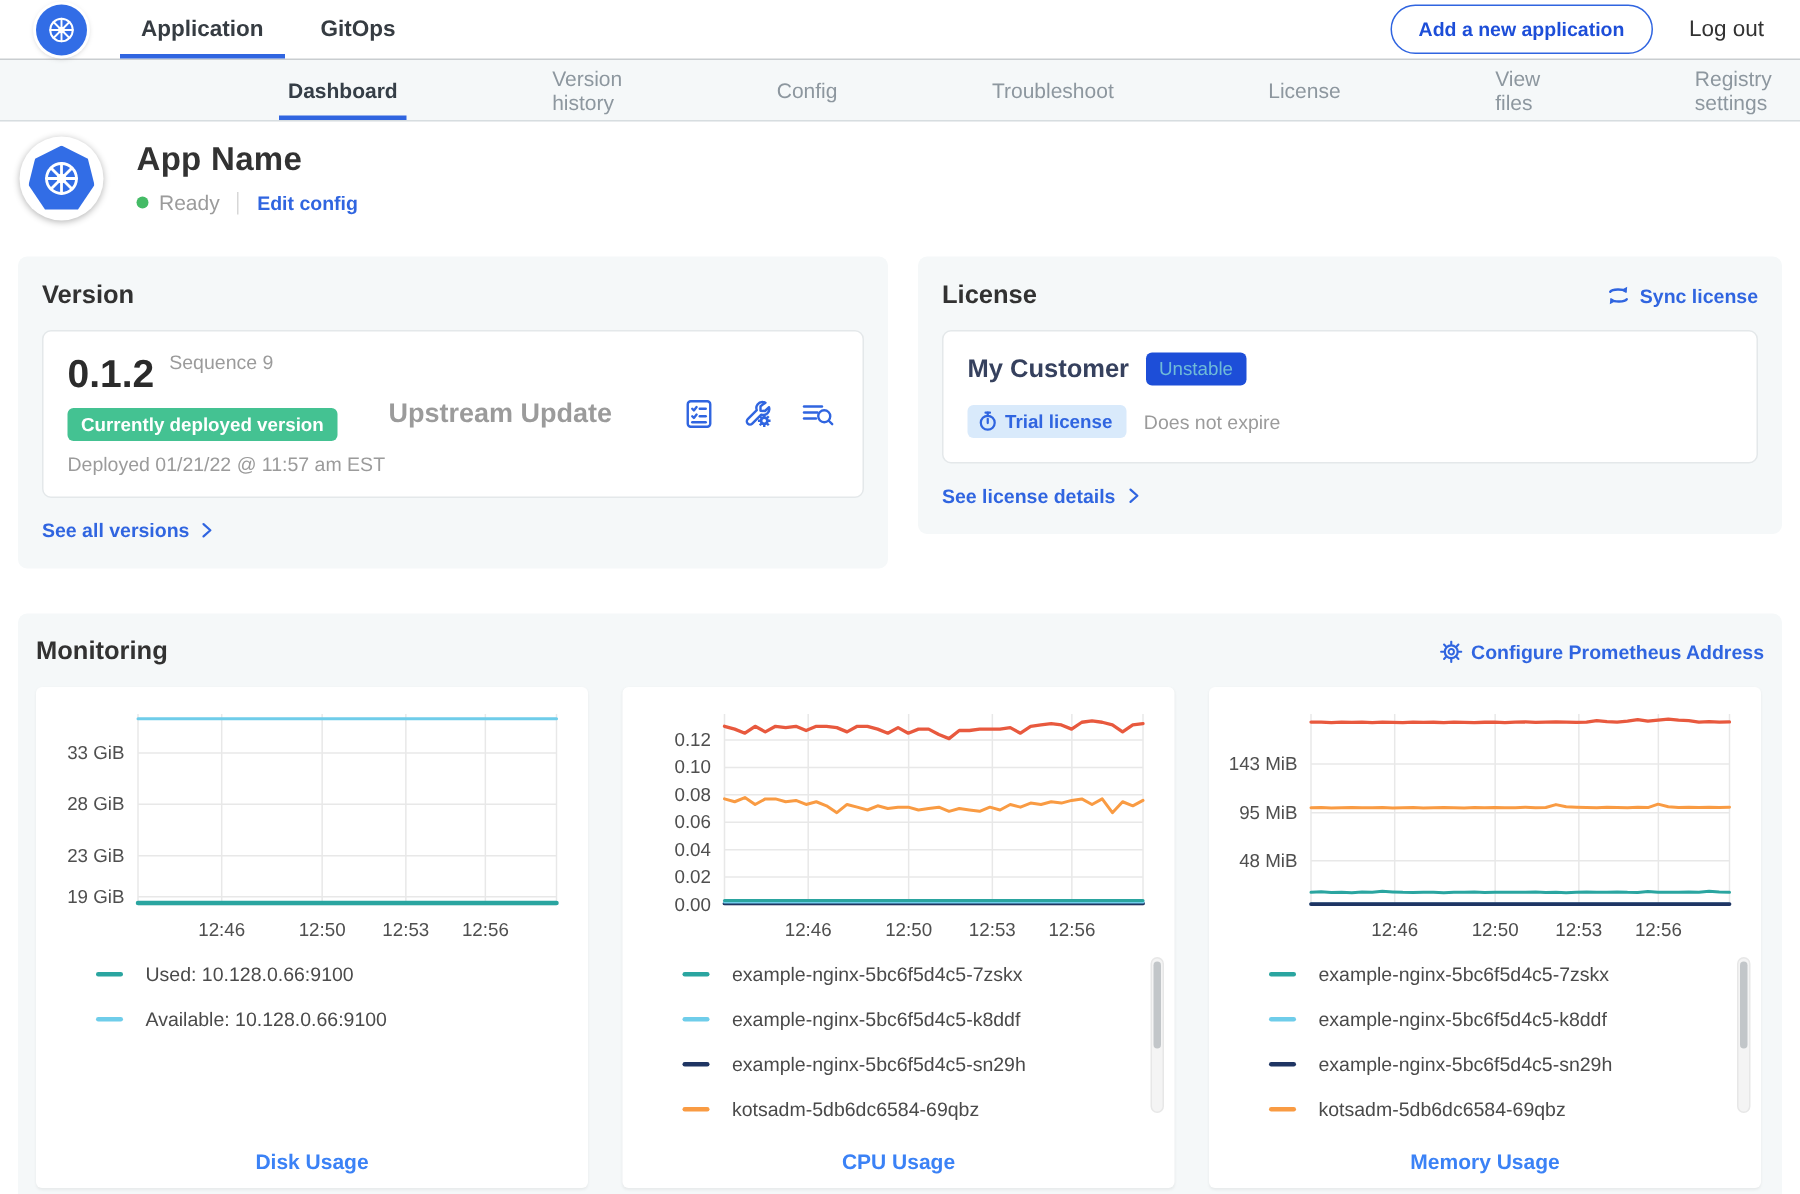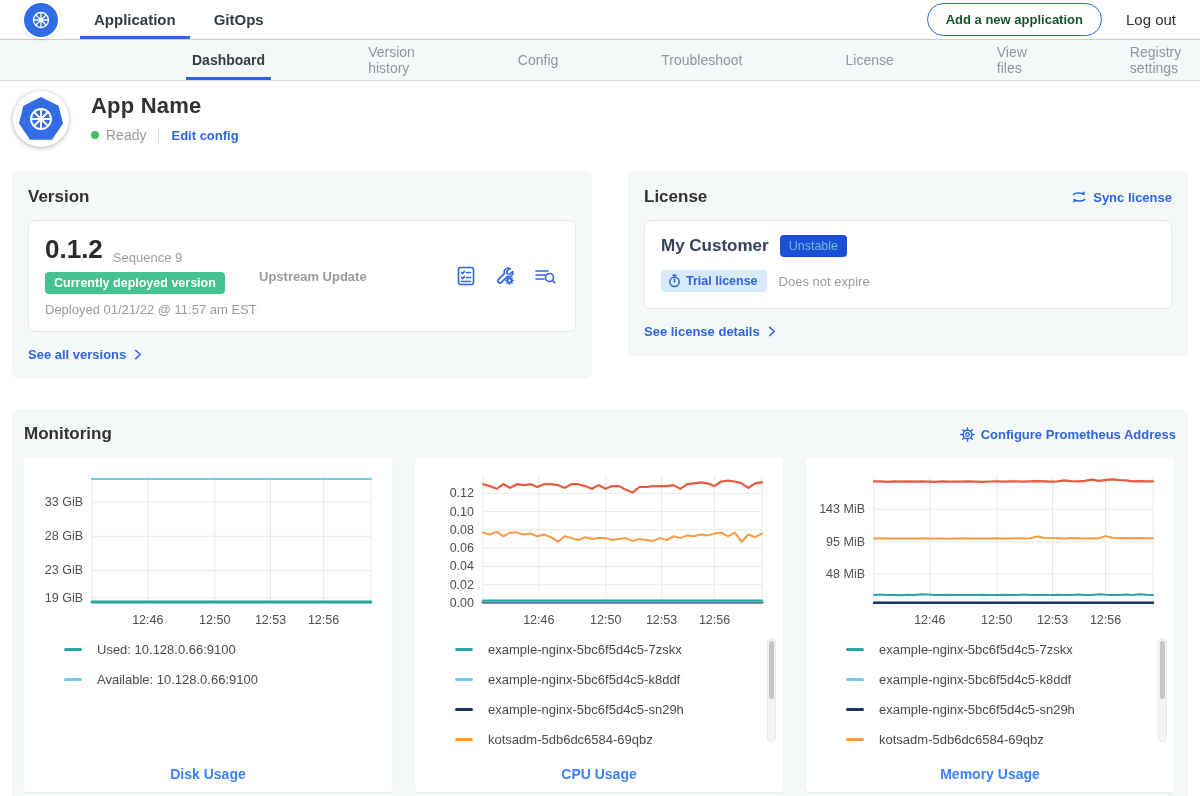--- a/index.html
+++ b/index.html
@@ -5,56 +5,56 @@
   * { margin:0; padding:0; box-sizing:border-box; }
   html,body { width:1200px; background:#fff; font-family:"Liberation Sans", sans-serif; color:#323232; }
 
   
   .topnav { height:40px; display:flex; align-items:center; padding:0 24px; border-bottom:1px solid #c9cdd0; background:#fff; }
   .brand { width:34px; height:34px; border-radius:50%; background:#326de6; display:flex; align-items:center; justify-content:center; box-shadow:0 0 0 2px #fff, 0 1px 4px rgba(0,0,0,.35); flex:0 0 auto; }
   .topnav-tabs { display:flex; margin-left:30px; height:100%; }
   .topnav-tab { position:relative; display:flex; align-items:center; padding:0 6px; margin-right:26px; font-size:15px; font-weight:700; color:#363c42; cursor:pointer; }
   .topnav-tab.active::after { content:""; position:absolute; left:-8px; right:-8px; bottom:0; height:3px; background:#3065e0; }
   .topnav-spacer { flex:1; }
-  .add-app-btn { border:1px solid #3065e0; color:#14532d; background:#fff; border-radius:17px; padding:8px 18px; font-size:13px; font-weight:700; cursor:pointer; font-family:inherit; }
+  .add-app-btn { border:1px solid #3065e0; color:#1d4ed8; background:#fff; border-radius:17px; padding:8px 18px; font-size:13px; font-weight:700; cursor:pointer; font-family:inherit; }
   .logout { margin-left:24px; font-size:15px; color:#323232; cursor:pointer; }
 
   
   .subnav { height:41px; background:#f5f8f9; border-bottom:1px solid #d7dde0; display:flex; align-items:stretch; padding-left:190px;gap:43px; }
   .subnav-tab { display:flex; align-items:center; padding:0 2px; margin-right:56px; font-size:14px; color:#8d979f; cursor:pointer; position:relative; }
   .subnav-tab.active { color:#353e47; font-weight:700; }
   .subnav-tab.active::after { content:""; position:absolute; left:-4px; right:-4px; bottom:0; height:3px; background:#3065e0; }
 
   
   .app-header { display:flex; padding:10px 0 16px 13px; }
   .app-logo { width:56px; height:56px; border-radius:50%; background:#fff; box-shadow:0 1px 5px rgba(0,0,0,.3); display:flex; align-items:center; justify-content:center; margin-right:22px; flex:0 0 auto; }
   .heptagon { width:44px; height:44px; background:#326de6; clip-path:polygon(50% 0%, 90% 20%, 100% 60%, 75% 97%, 25% 97%, 0% 60%, 10% 20%); display:flex; align-items:center; justify-content:center; }
   .app-title { font-size:22px; font-weight:700; color:#323232; letter-spacing:.2px; margin-top:2px; }
   .app-status { display:flex; align-items:center; margin-top:8px; }
   .status-dot { width:8px; height:8px; border-radius:50%; background:#44bb66; margin-right:7px; }
   .status-text { font-size:14px; color:#9b9b9b; }
   .status-divider { width:1px; height:15px; background:#d7d7d7; margin:0 12px; }
   .link { color:#3065e0; font-weight:700; font-size:13px; cursor:pointer; display:inline-flex; align-items:center; gap:6px; }
 
   
-  .cards-row { display:flex; gap:36px; padding:8px 12px 0; align-items:flex-start; }
+  .cards-row { display:flex; gap:20px; padding:8px 12px 0; align-items:flex-start; }
   .card { background:#f5f8f9; border-radius:6px; padding:16px; }
   .version-card { width:580px; }
   .license-card { flex:1; }
   .card-head { display:flex; align-items:center; margin-bottom:13px; }
   .card-title { font-size:17px; font-weight:700; color:#323232; }
   .card-head .links { margin-left:auto; display:flex; gap:24px; align-items:center; }
   .inner-card { background:#fff; border:1px solid #e4e8ea; border-radius:6px; position:relative; }
   .version-inner { padding:13px 16px 14px; min-height:92px; }
-  .version-row { display:flex; align-items:flex-end; }
+  .version-row { display:flex; align-items:flex-start; }
   .version-num { font-size:26px; font-weight:700; color:#2b2b2b; }
   .sequence { font-size:13px; color:#9b9b9b; margin-left:10px; }
   .deployed-badge { display:inline-block; margin-top:7px; background:#44c292; color:#fff; font-size:12.5px; font-weight:700; padding:4px 9px; border-radius:4px; }
   .deployed-at { margin-top:8px; font-size:13px; color:#9b9b9b; }
-  .upstream { position:absolute; left:230px; top:50%; transform:translateY(-50%); font-size:13px; font-weight:700; color:#9b9b9b;text-align:right; }
+  .upstream { position:absolute; left:230px; top:50%; transform:translateY(-50%); font-size:18px; font-weight:700; color:#9b9b9b;text-align:right; }
   .version-icons { position:absolute; right:18px; top:50%; transform:translateY(-50%); display:flex; gap:17px; }
   .version-icons .vicon { cursor:pointer; display:flex; }
   .card-footer-link { margin-top:13px; }
 
   .license-inner { padding:14px 16px 16px; }
   .customer-row { display:flex; align-items:center; }
   .customer-name { font-size:17px; font-weight:700; color:#36415e; }
   .channel-badge { margin-left:11px; background:#1d4ed8; color:#6fbbd8; font-size:12.5px; padding:4px 9px; border-radius:4px; }
   .license-row2 { display:flex; align-items:center; margin-top:13px; }
   .trial-badge { background:#d9eafb; color:#3065e0; font-size:12.5px; font-weight:700; padding:4px 9px 4px 7px; border-radius:4px; display:inline-flex; align-items:center; gap:5px; }

